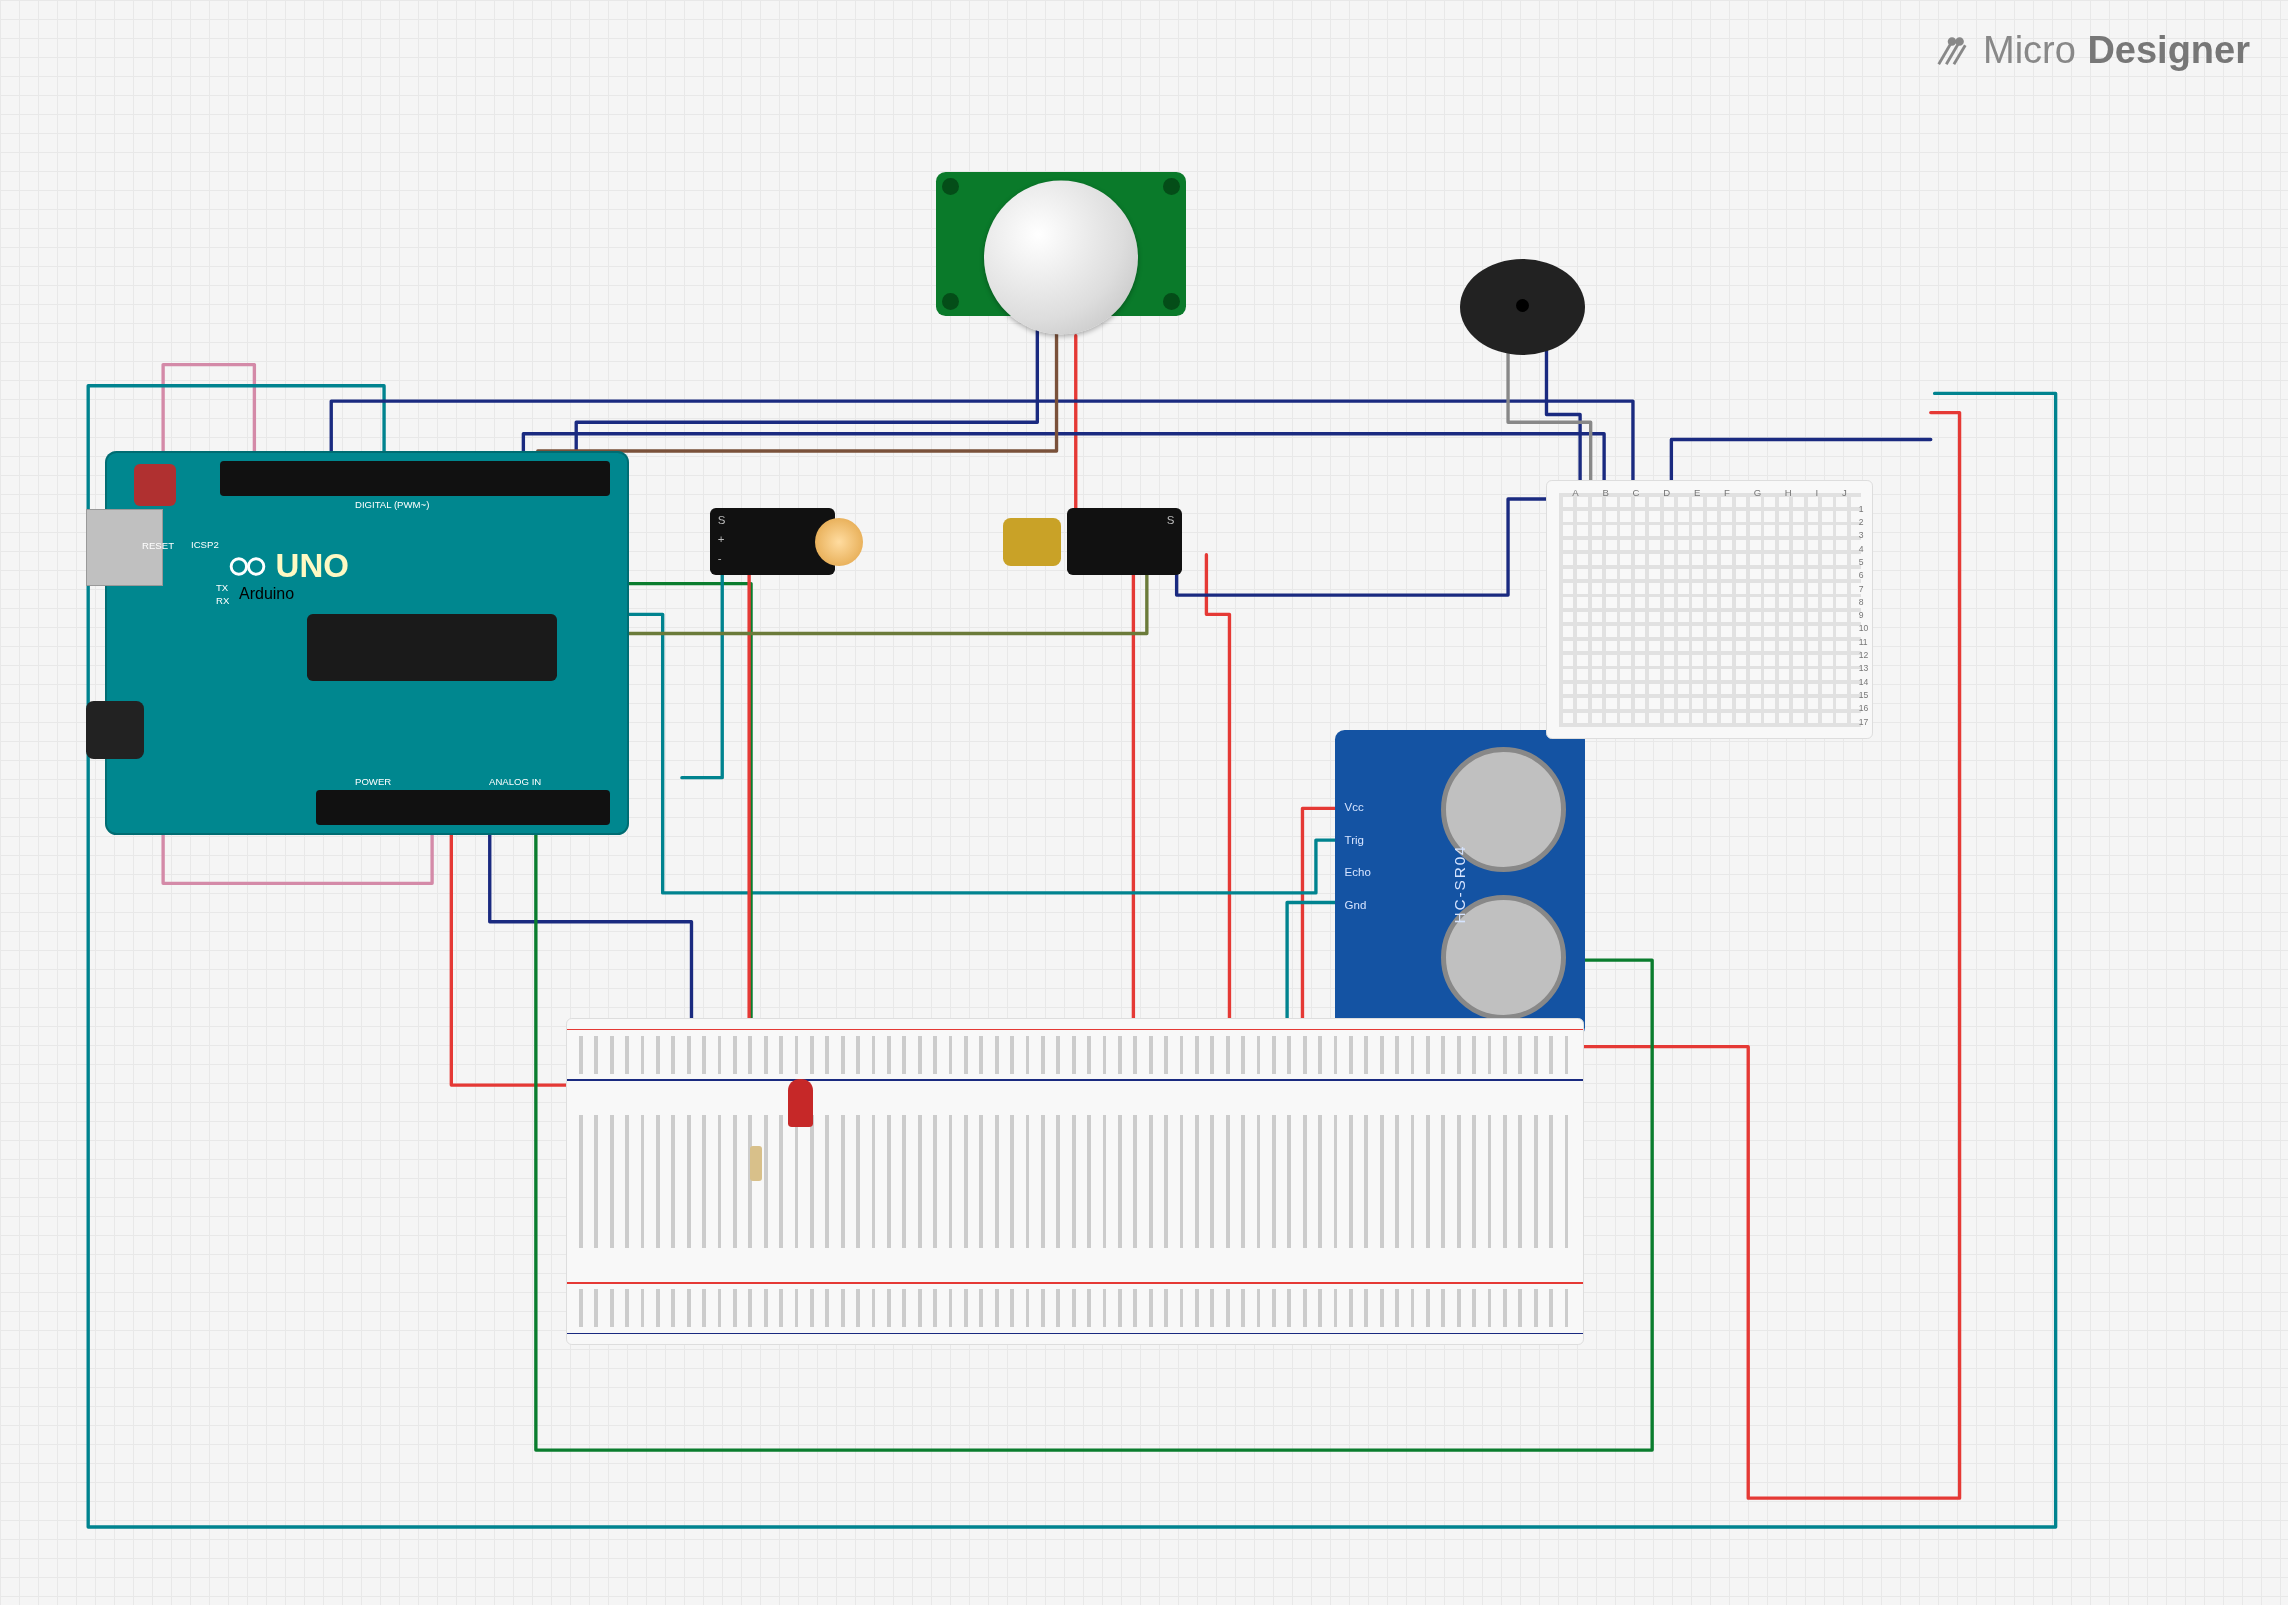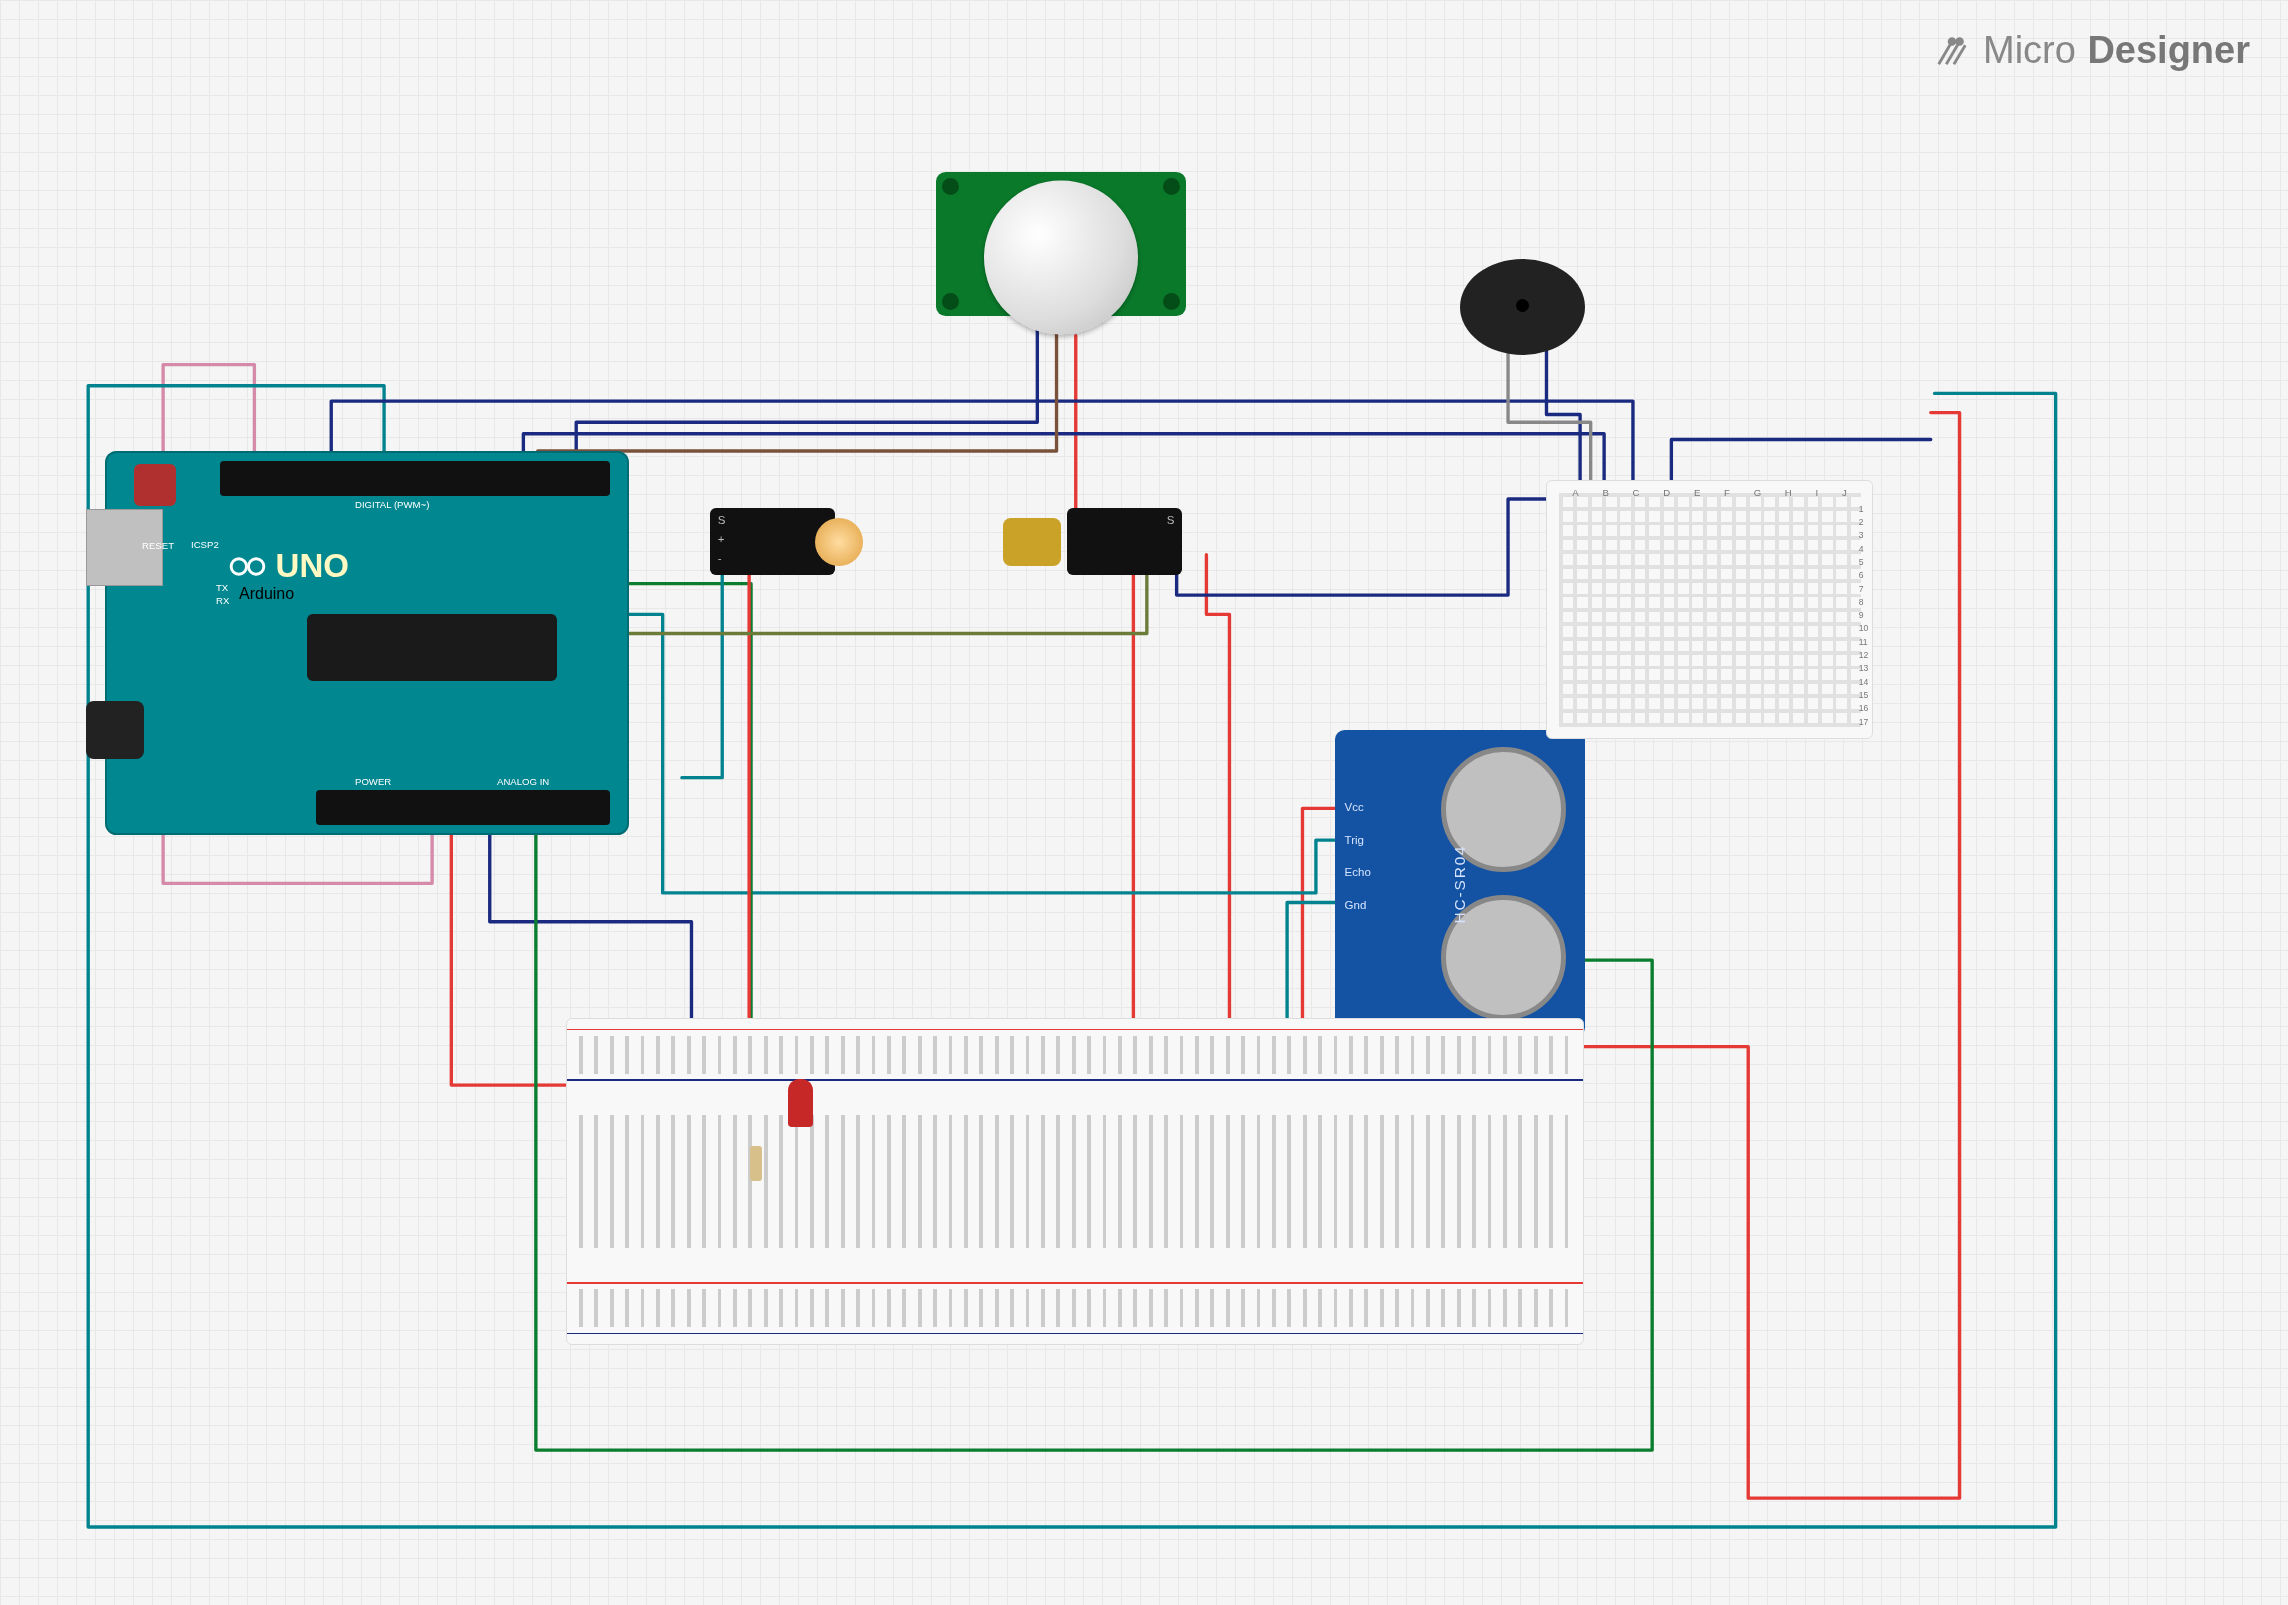--- a/index.html
+++ b/index.html
@@ -279,21 +279,21 @@
         </svg>
       <span>UNO</span>
     </div>
     <div class="sublabel">Arduino</div>
     <span class="smalltext" style="left:37px; top:61px;margin-top:28px;">RESET</span>
     <span class="smalltext" style="left:86px; top:88px;">ICSP2</span>
     <span class="smalltext" style="left:111px; top:131px;">TX</span>
     <span class="smalltext" style="left:111px; top:144px;">RX</span>
     <span class="smalltext" style="left:250px; top:48px;">DIGITAL (PWM~)</span>
     <span class="smalltext" style="left:250px; bottom:48px;">POWER</span>
-    <span class="smalltext" style="left:392px; bottom:48px;">ANALOG IN</span>
+    <span class="smalltext" style="left:384px; bottom:48px;">ANALOG IN</span>
   </div>
 
   <div class="comp pir">
     <div class="board">
       <div class="hole" style="left:5.8px; top:5.8px;"></div>
       <div class="hole" style="right:5.8px; top:5.8px;"></div>
       <div class="hole" style="left:5.8px; bottom:5.8px;"></div>
       <div class="hole" style="right:5.8px; bottom:5.8px;"></div>
     </div>
     <div class="dome"></div>

